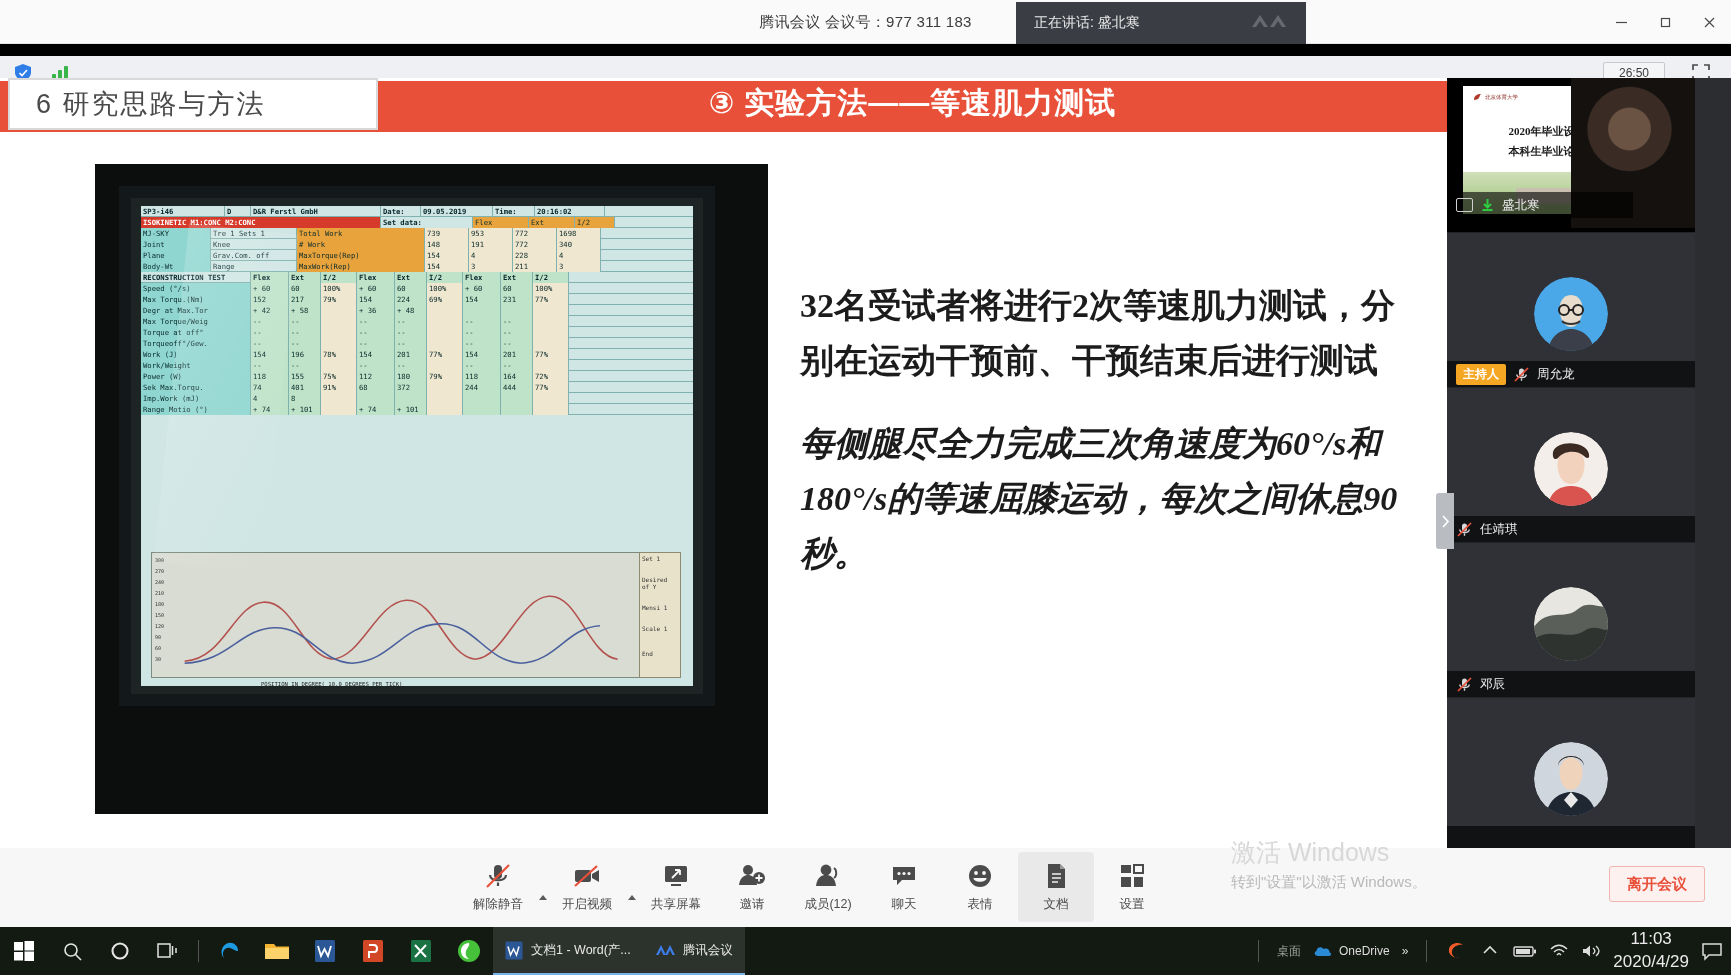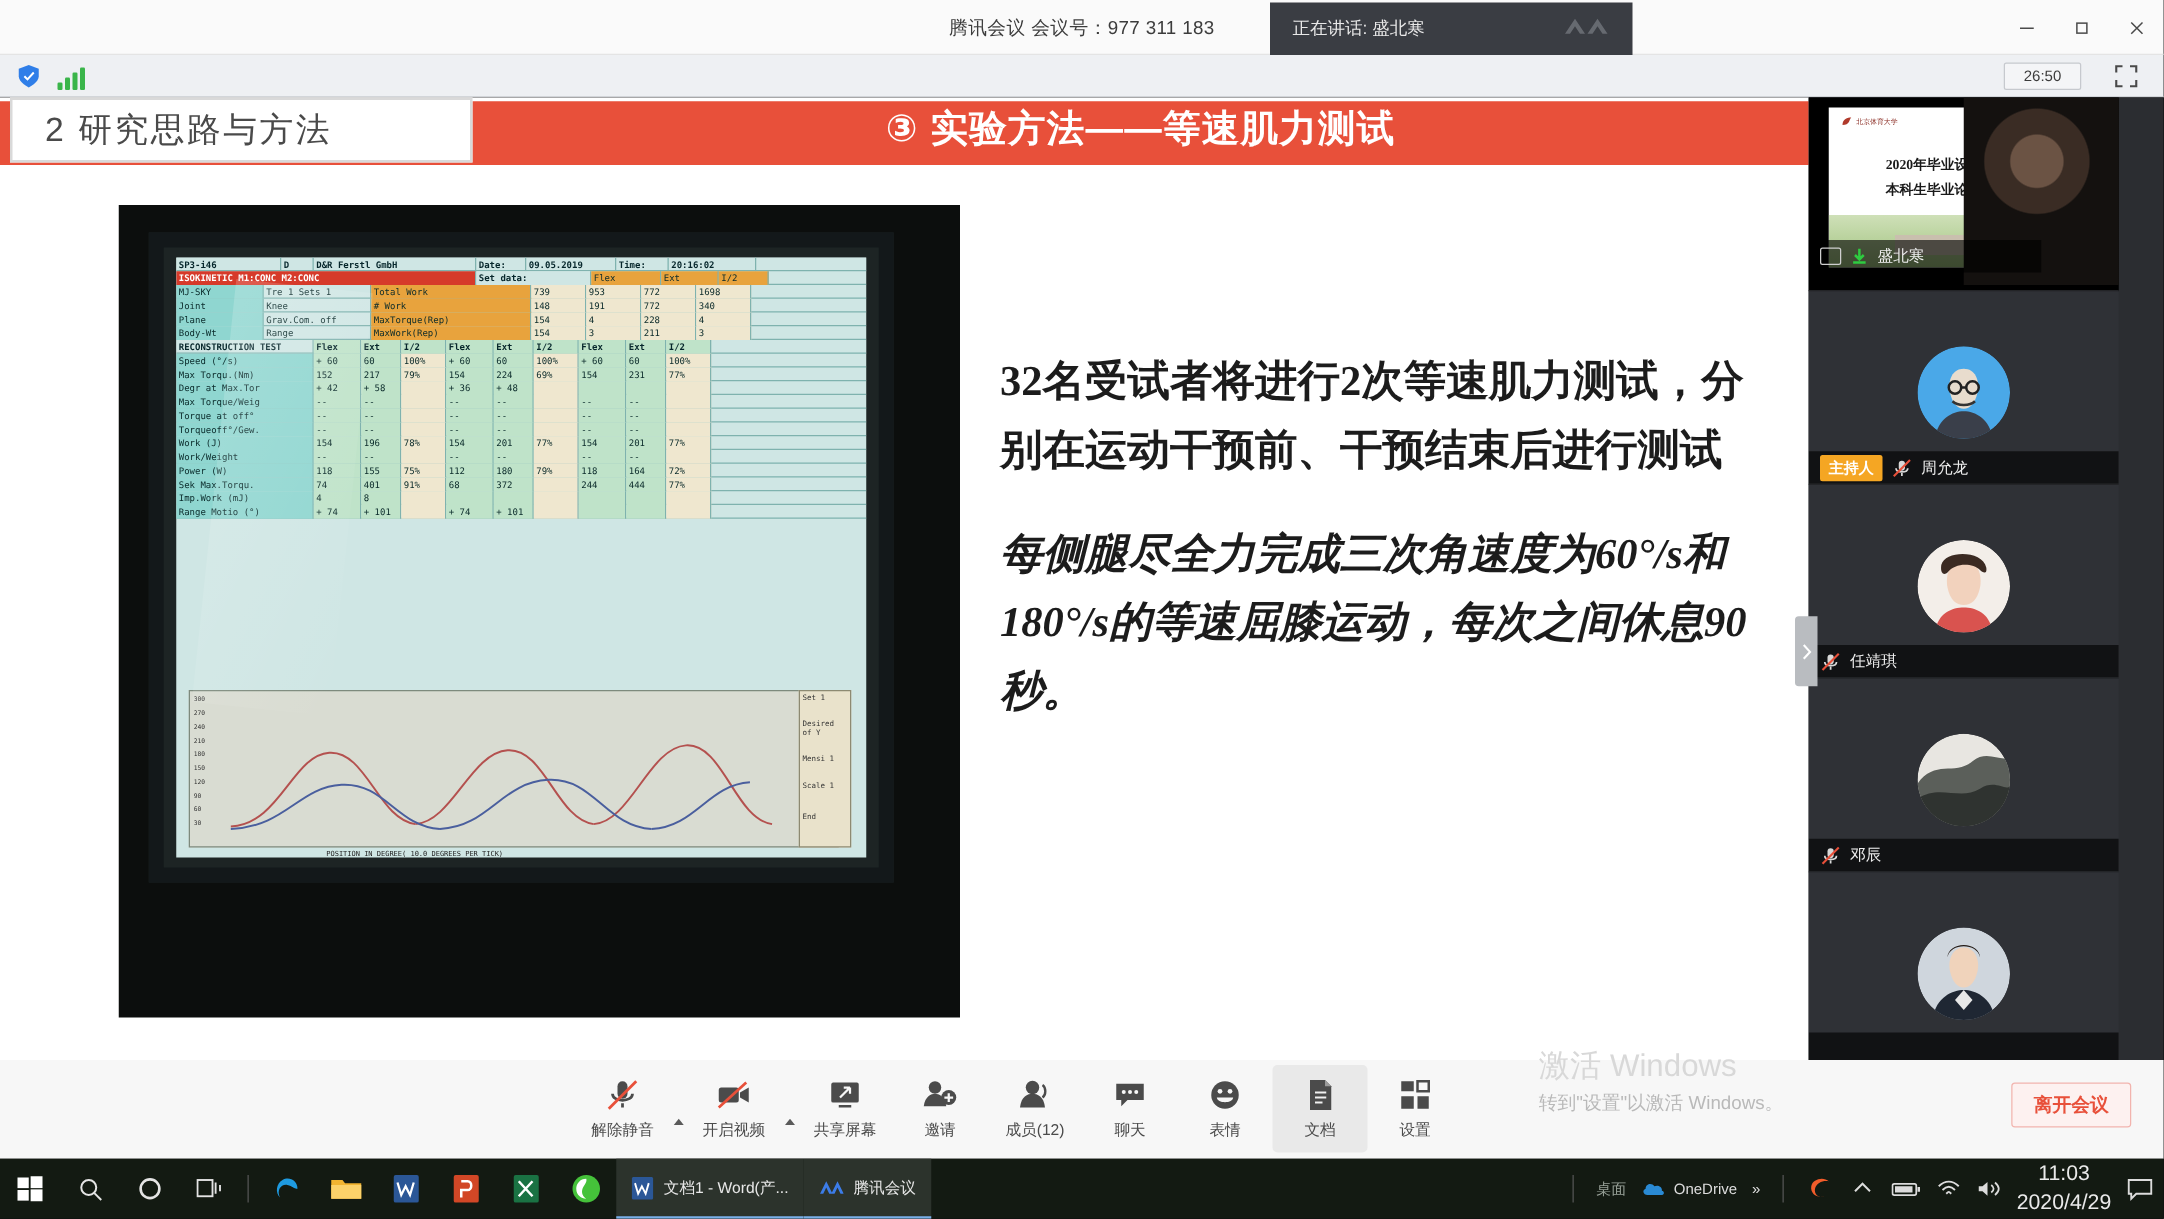--- a/index.html
+++ b/index.html
@@ -16,21 +16,21 @@
   .speaker-pill { position:absolute; left:1016px; top:2px; width:290px; height:42px;
     background:#3a3d43; display:flex; align-items:center; padding-left:18px;
     color:#e8e8e8; font-size:14px; overflow:hidden; }
   .speaker-pill .logo { position:absolute; right:14px; top:9px; width:44px; height:24px;
     opacity:.55; }
   .wincontrols { position:absolute; right:0; top:0; height:44px; display:flex; }
   .wincontrols div { width:44px; height:44px; display:flex; align-items:center;
     justify-content:center; color:#4a4a4a; }
 
   
-  .subbar { position:absolute; left:0; top:44px; width:1731px; height:34px;
+  .subbar { position:absolute; left:0; top:56px; width:1731px; height:34px;
     background:#eef0f3; border-bottom:1px solid #c9ccd1; display:flex;
     align-items:center; padding:0 6px; }
   .shield { width:22px; height:22px; margin-left:6px; }
   .signal { width:22px; height:22px; margin-left:12px; display:flex;
     align-items:flex-end; gap:2px; }
   .signal i { width:4px; background:#3ab54a; display:block; border-radius:1px; }
   .timer { position:absolute; right:66px; top:6px; width:62px; height:22px;
     border:1px solid #c6c9ce; background:#f4f5f7; border-radius:2px;
     font-size:12px; color:#3c3c3c; display:flex; align-items:center;
     justify-content:center; }
@@ -207,21 +207,21 @@
     <div class="timer">26:50</div>
     <svg class="fullscreen" viewBox="0 0 24 24">
       <path d="M4 9 V4 H9 M15 4 H20 V9 M20 15 V20 H15 M9 20 H4 V15" stroke="#4a4a4a" stroke-width="1.7" fill="none"></path>
     </svg>
   </div>
 
   <div class="stage">
 
     <div class="slide">
       <div class="slide-head"></div>
-      <div class="slide-tag">2 研究思路与方法</div>
+      <div class="slide-tag">6 研究思路与方法</div>
       <div class="slide-title">③ 实验方法——等速肌力测试</div>
 
       <div class="photo">
         <div class="monitor">
           <div class="screen">
             <div class="sc-row hdr">
               <div class="sc-c" style="width:84px">SP3-i46</div>
               <div class="sc-c" style="width:26px">D</div>
               <div class="sc-c" style="width:130px">D&amp;R Ferstl GmbH</div>
               <div class="sc-c" style="width:40px">Date:</div>

